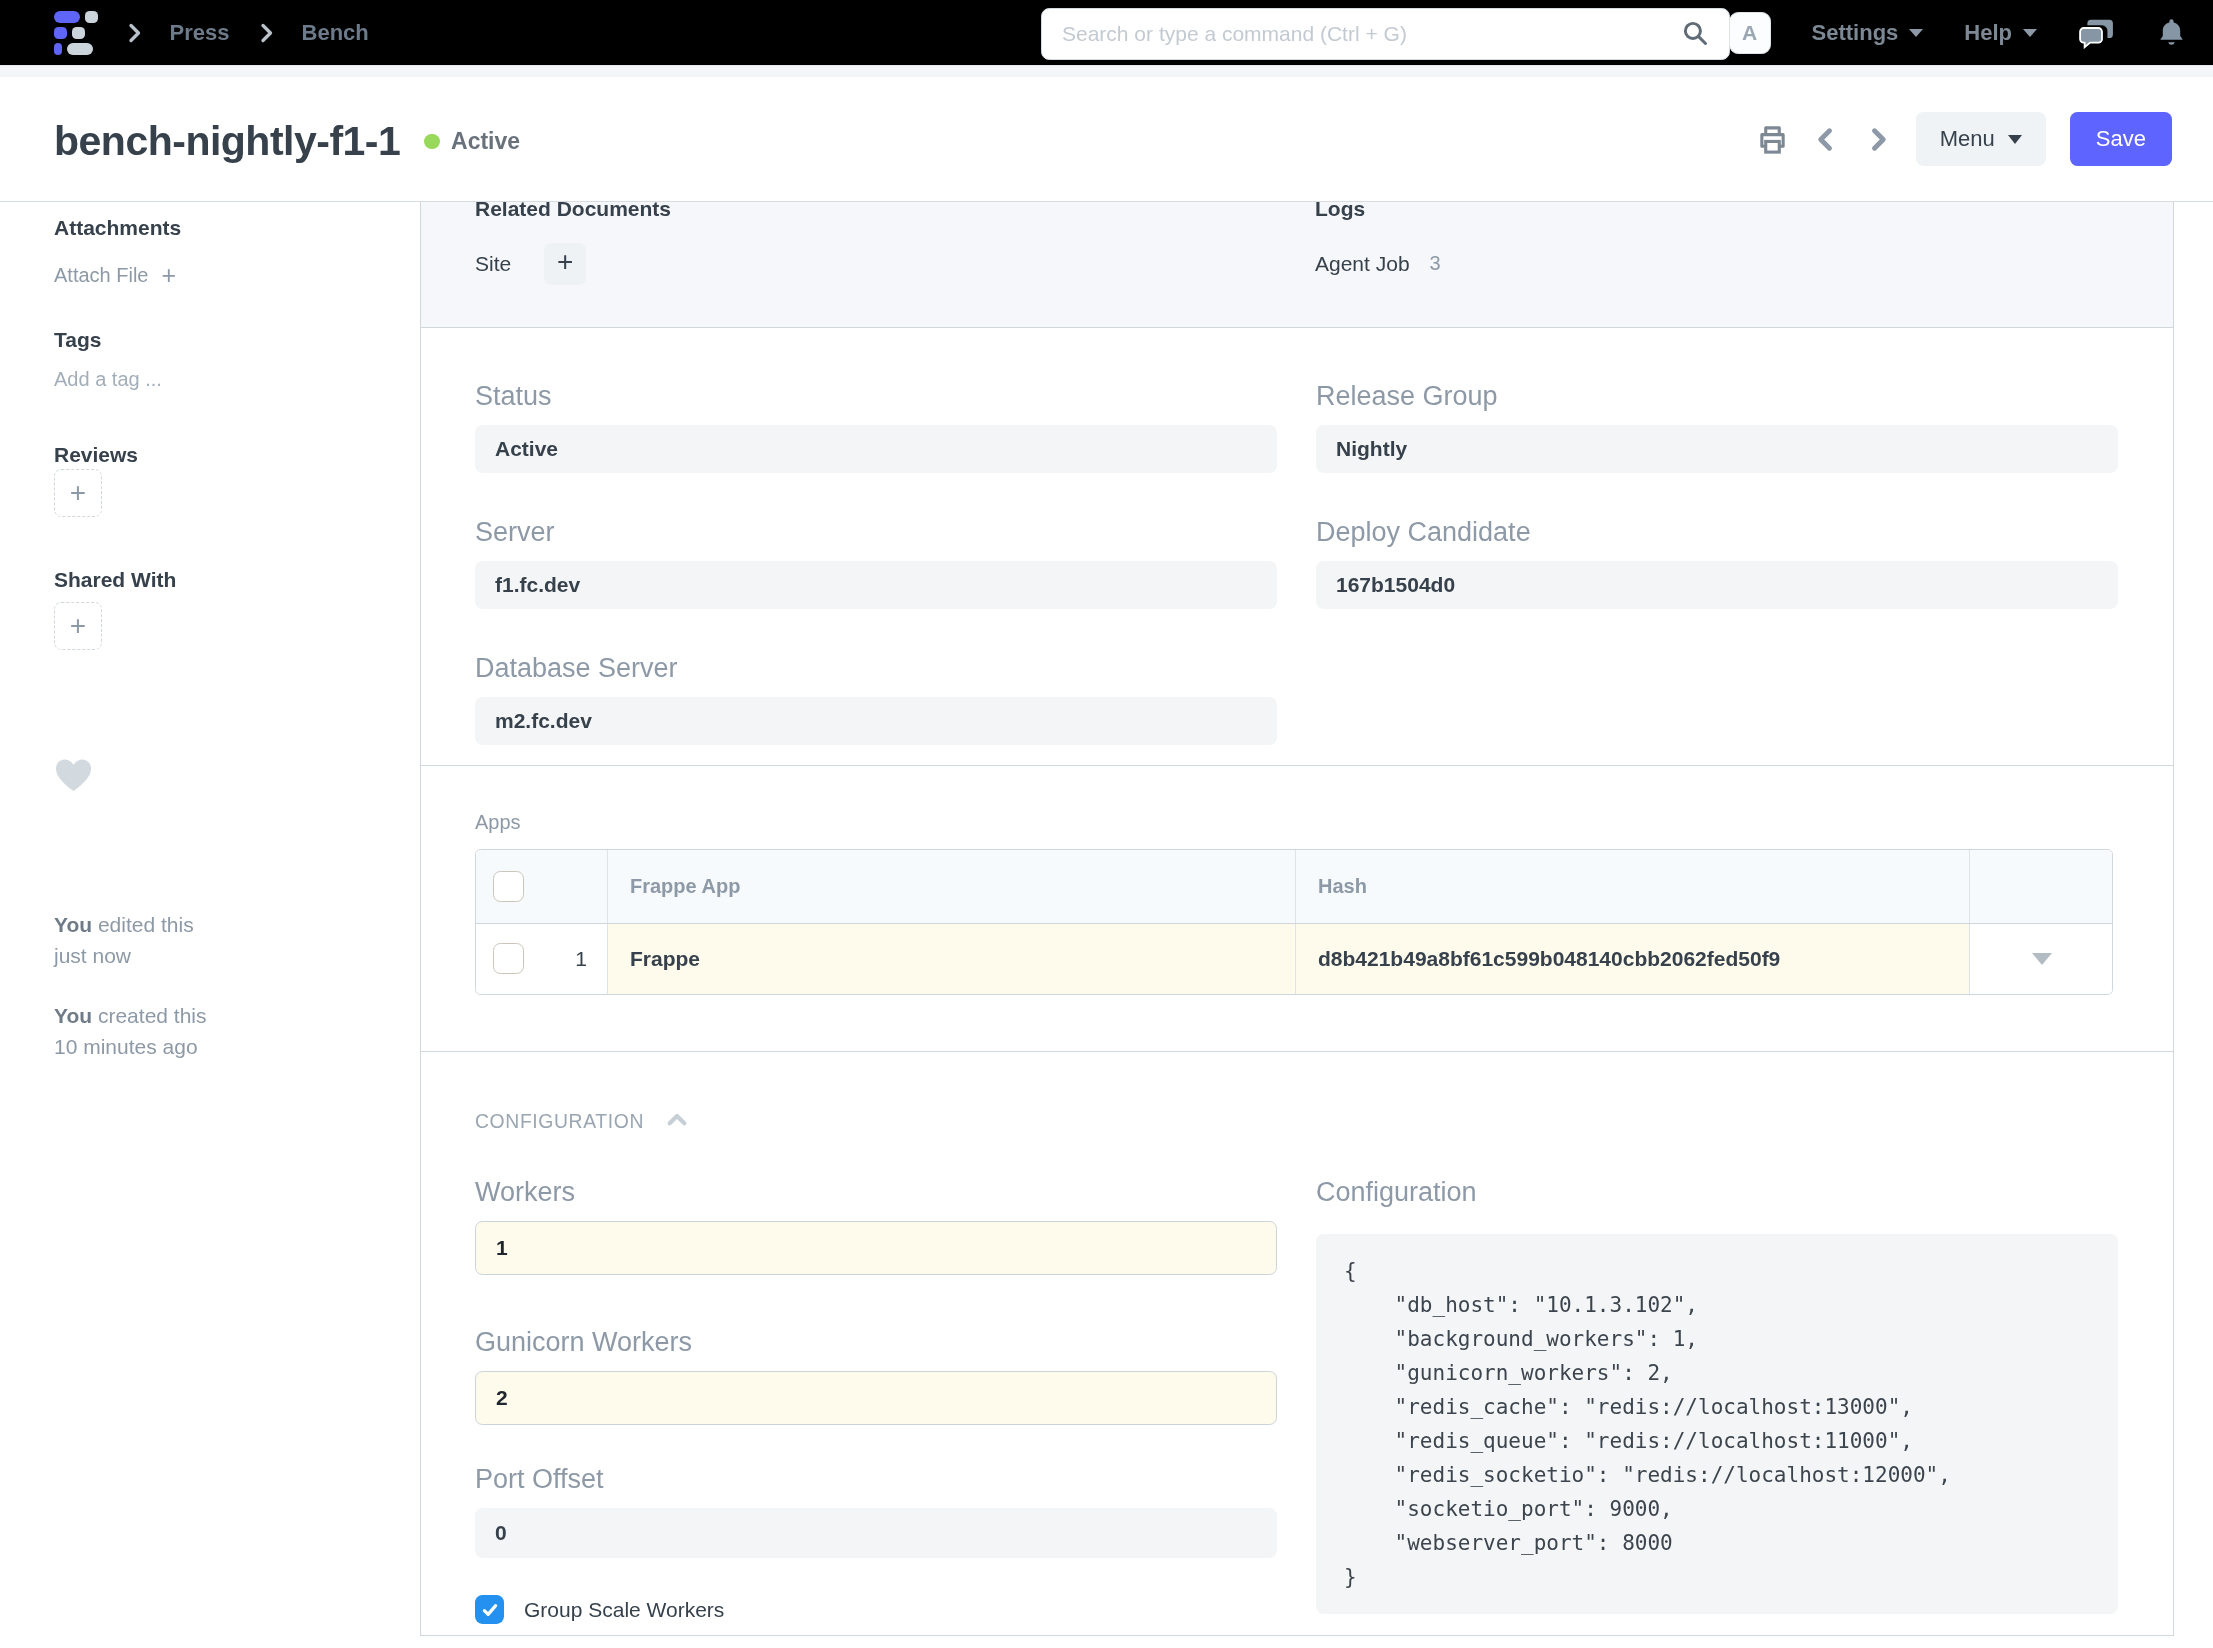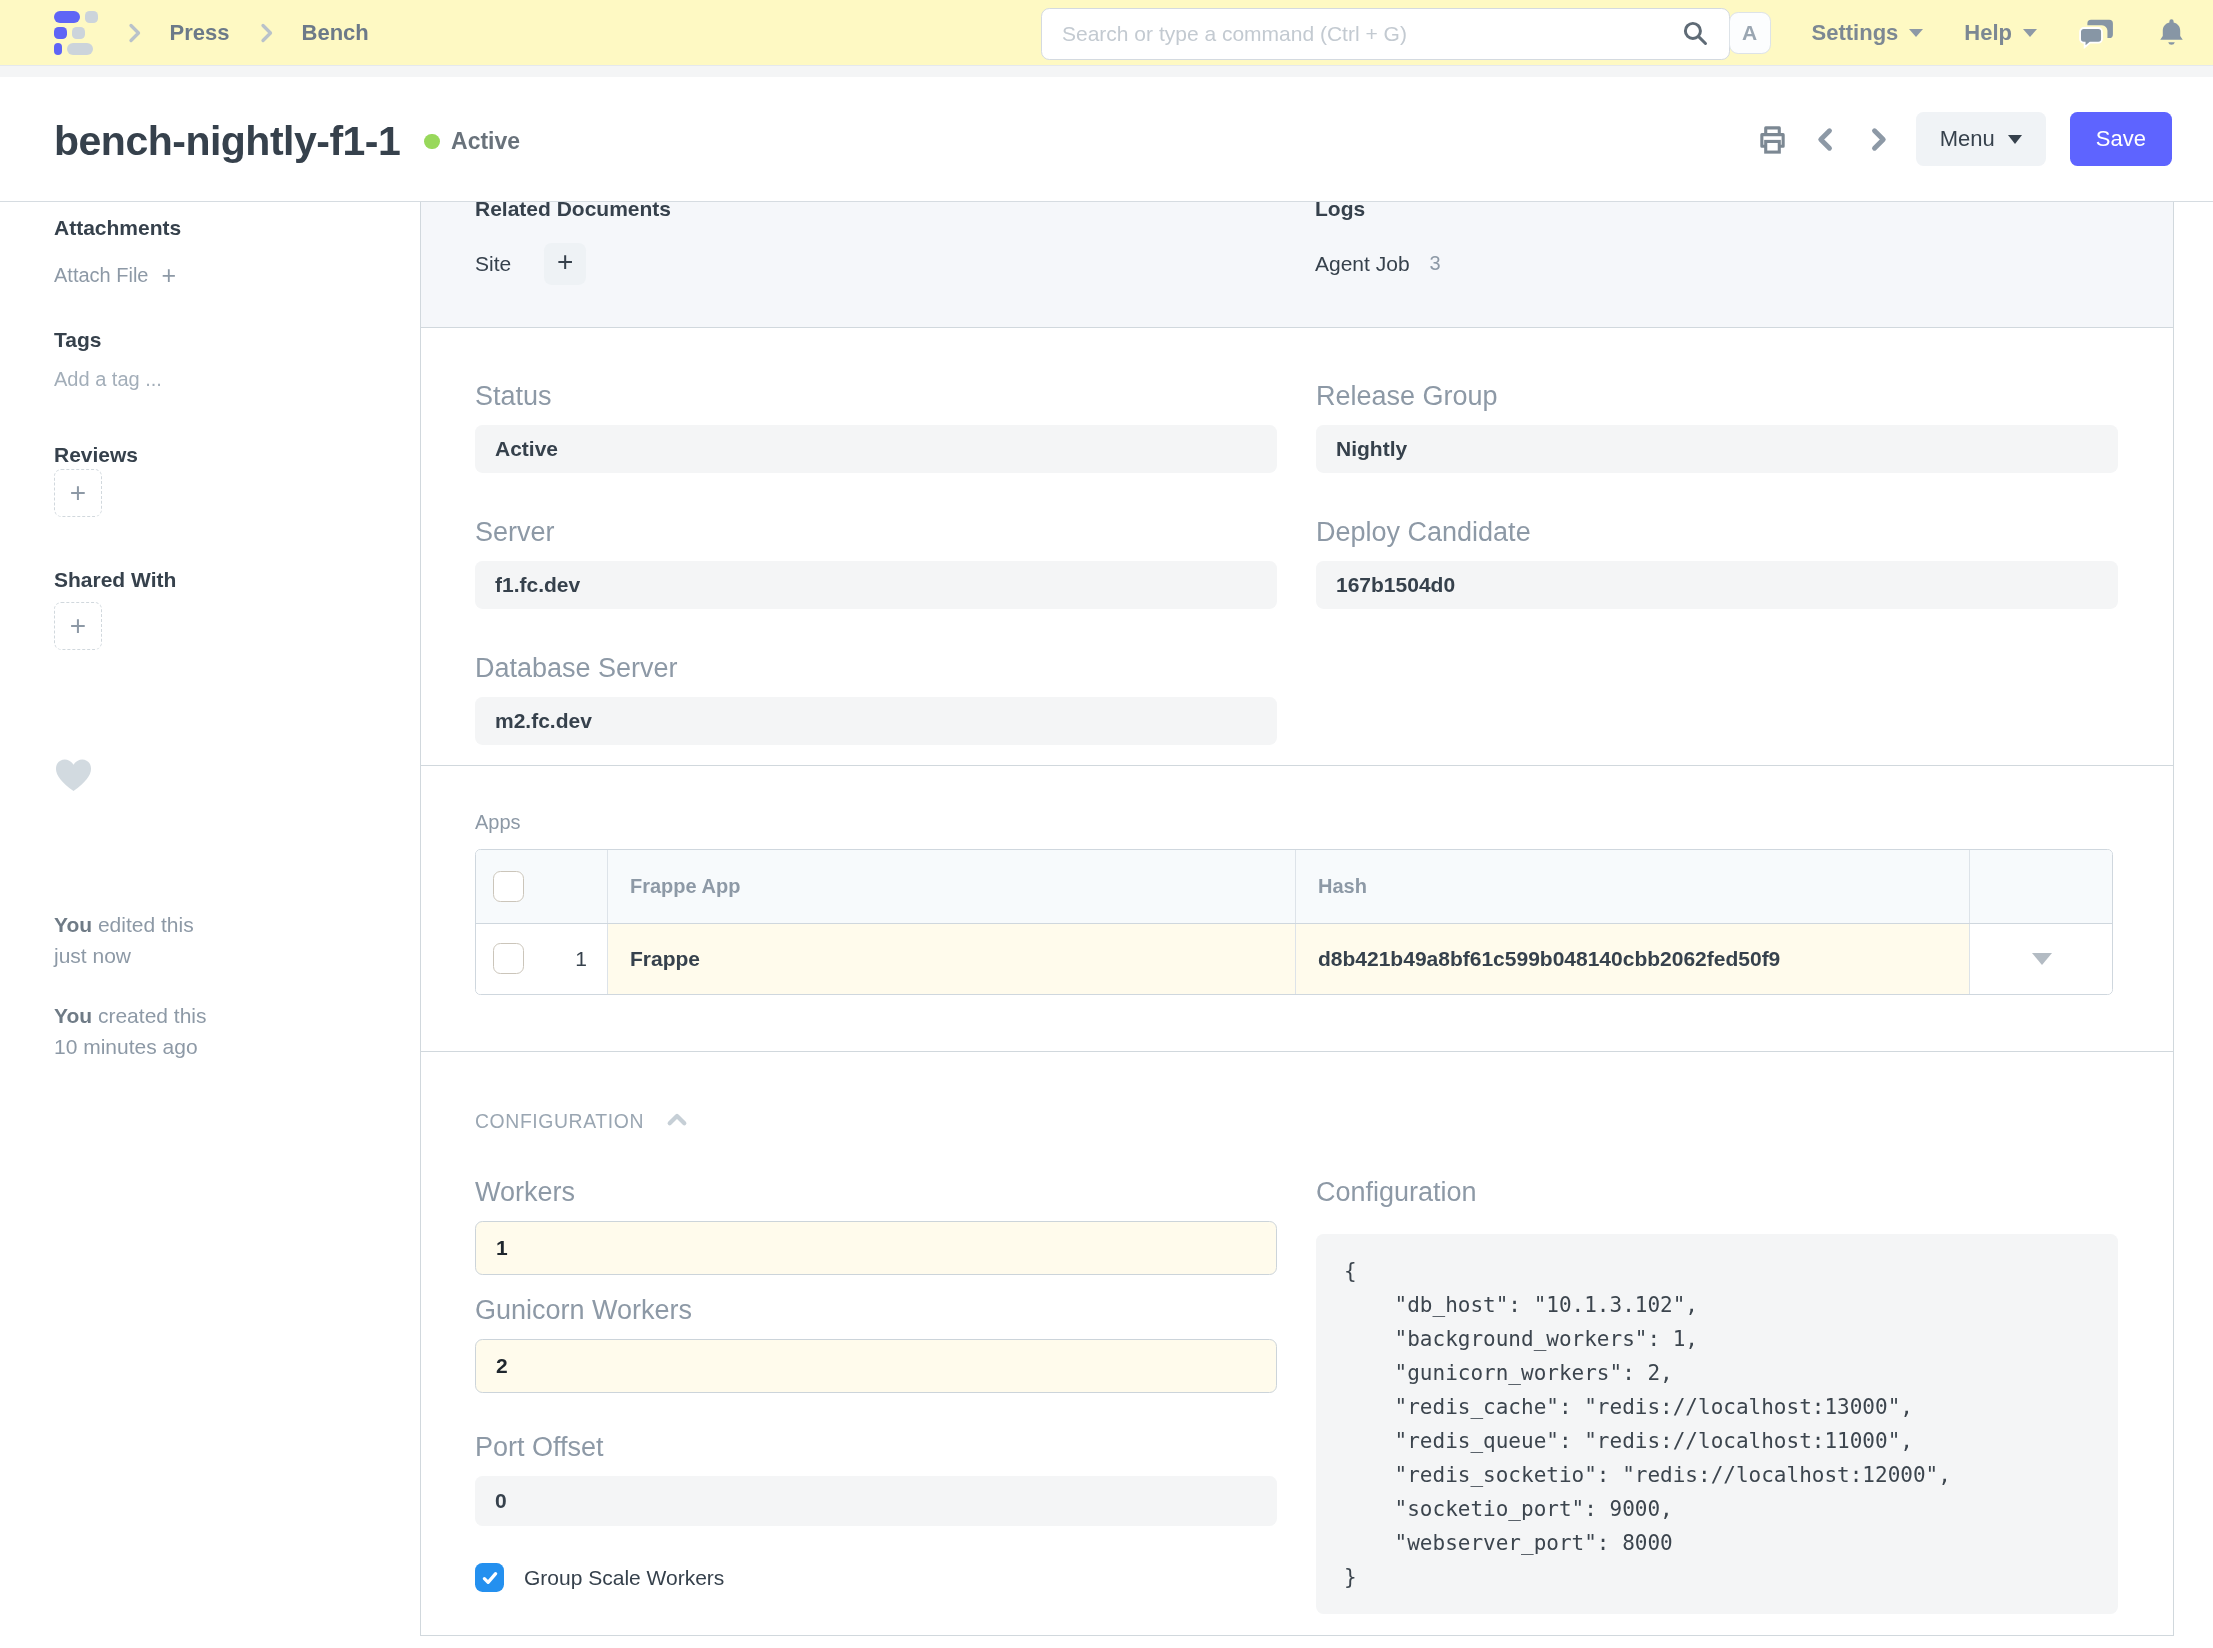--- a/index.html
+++ b/index.html
@@ -7,21 +7,21 @@
   body {
     background:#f4f5f6;
     font-family:"Liberation Sans","DejaVu Sans",sans-serif;
     color:#36414c;
     position:relative;
     overflow:hidden;
   }
   
   .navbar {
     position:absolute; left:0; top:0; width:2213px; height:66px;
-    background:#fef9c3; border-bottom:0.9px solid #e5e9ed;
+    background:#000000; border-bottom:0.9px solid #e5e9ed;
   }
   .nav-left { position:absolute; left:54px; top:0; height:66px; display:flex; align-items:center; gap:24px; }
   .logo { display:flex; flex-direction:column; gap:3.7px; }
   .logo .lrow { display:flex; gap:4.6px; }
   .blk { height:12px; border-radius:4.6px; }
   .b-blue { background:#5f65f6; }
   .b-gray { background:#ccd4db; }
   .w-lg { width:26px; border-radius:6.5px; }
   .w-md { width:13px; }
   .w-sm { width:8.3px; }
@@ -357,21 +357,21 @@
       <div class="cfg-head">
         <span class="cfg-title">CONFIGURATION</span>
         <span>
           <svg width="26" height="26" viewBox="0 0 16 16">
               <polyline points="3.5,10 8,5.5 12.5,10" fill="none" stroke="#c6cfd6" stroke-width="2.6" stroke-linecap="round" stroke-linejoin="round"></polyline>
             </svg>
         </span>
       </div>
       <div class="two-col cfg-grid">
         <div>
-          <div class="fld" style="margin-bottom:20px;">
+          <div class="fld" style="margin-bottom:52px;">
             <div class="fld-label">Workers</div>
             <div class="fld-input">1</div>
           </div>
           <div class="fld" style="margin-bottom:39px;">
             <div class="fld-label">Gunicorn Workers</div>
             <div class="fld-input">2</div>
           </div>
           <div class="fld" style="margin-bottom:0;">
             <div class="fld-label">Port Offset</div>
             <div class="fld-value" style="height:50px;">0</div>

